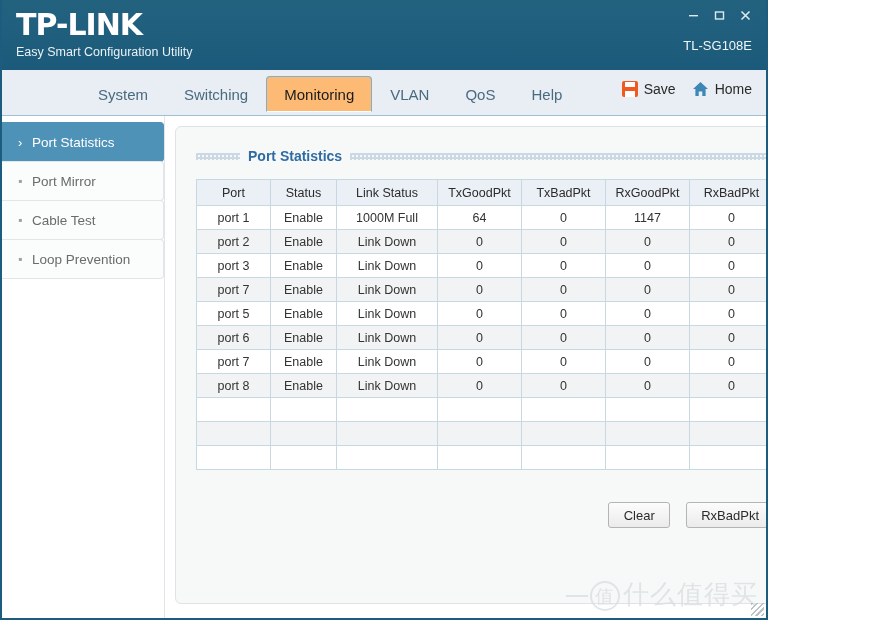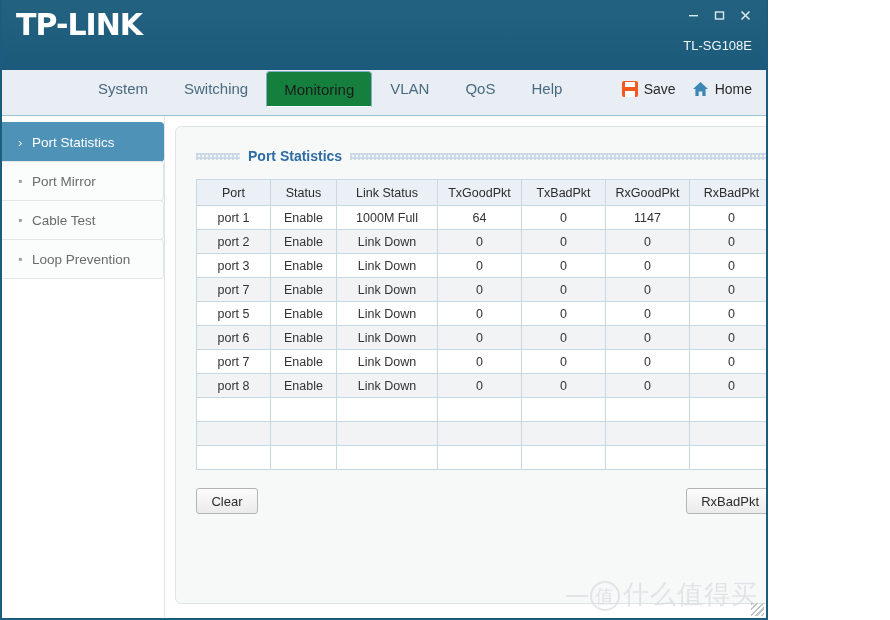--- a/index.html
+++ b/index.html
@@ -86,40 +86,40 @@
     position: relative;
     height: 46px;
     background: #e8eef3;
     border-bottom: 1px solid #9fc0d4;
     display: flex;
     align-items: flex-end;
   }
 
   .tabs {
     display: flex;
-    align-items: flex-start;
+    align-items: center;
     margin-left: 78px;
     height: 100%;
     margin-top: 24px;
   }
 
   .tab {
     padding: 0 17px;
     height: 34px;
     line-height: 34px;
     font-size: 15px;
     color: #4a6a80;
     position: relative;
     top: 1px;
     cursor: default;
     border: 1px solid transparent;
   }
 
   .tab.active {
-    background: #15803d;
+    background: #fdba74;
     color: #1b1b1b;
     border: 1px solid #7fafc9;
     border-bottom: 1px solid #ffffff;
     border-radius: 4px 4px 0 0;
     height: 36px;
     line-height: 35px;
     z-index: 3;
   }
 
   .topright-actions {
@@ -294,22 +294,23 @@
   .col-status { width: 66px; }
   .col-link   { width: 101px; }
   .col-num    { width: 84px; }
 
   .empty-row td { height: 24px; }
 
   
   .btn-row {
     width: 578px;
     display: flex;
-    justify-content: space-between;
-    margin-top: 18px;
+    justify-content: flex-end;
+    gap: 16px;
+    margin-top: 32px;
   }
 
   .btn {
     min-width: 62px;
     height: 26px;
     padding: 0 14px;
     font-size: 13px;
     color: #2b2b2b;
     background: linear-gradient(180deg, #fcfcfc 0%, #ebebeb 100%);
     border: 1px solid #b4b4b4;
@@ -362,20 +363,21 @@
   }
 </style>
 </head>
 <body>
 
 <div class="window">
 
   <div class="titlebar">
     <div class="brand">
       <div class="brand-logo">TP-LINK</div>
+      <div class="brand-tagline">Easy Smart Configuration Utility</div>
     </div>
 
     <div class="win-controls">
       <div class="win-btn">
         <svg width="11" height="11" viewBox="0 0 11 11" aria-hidden="true">
           <rect x="1" y="5" width="9" height="1.4" fill="#dce9f0"></rect>
         </svg>
       </div>
       <div class="win-btn">
         <svg width="11" height="11" viewBox="0 0 11 11" aria-hidden="true">

